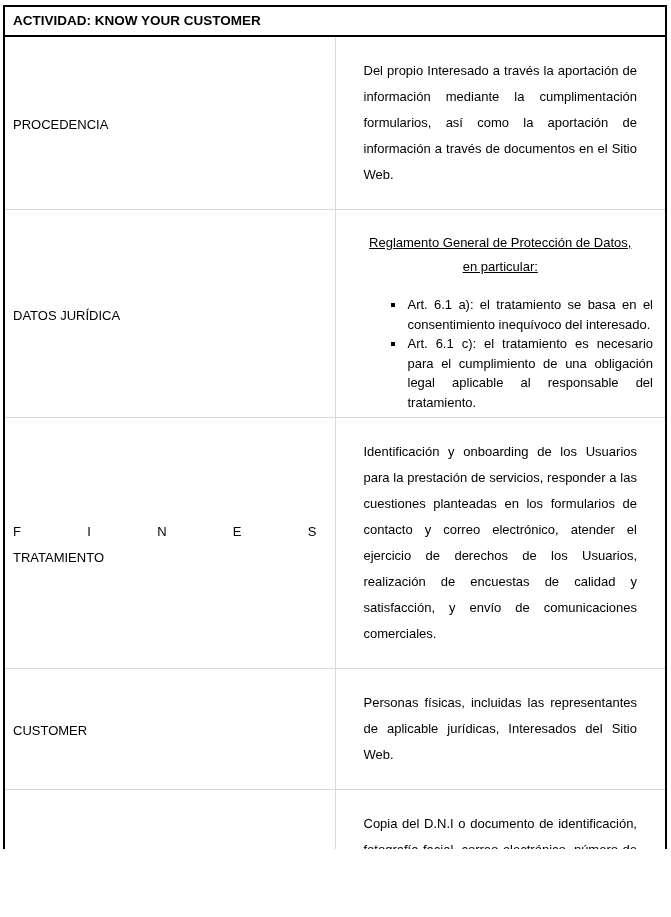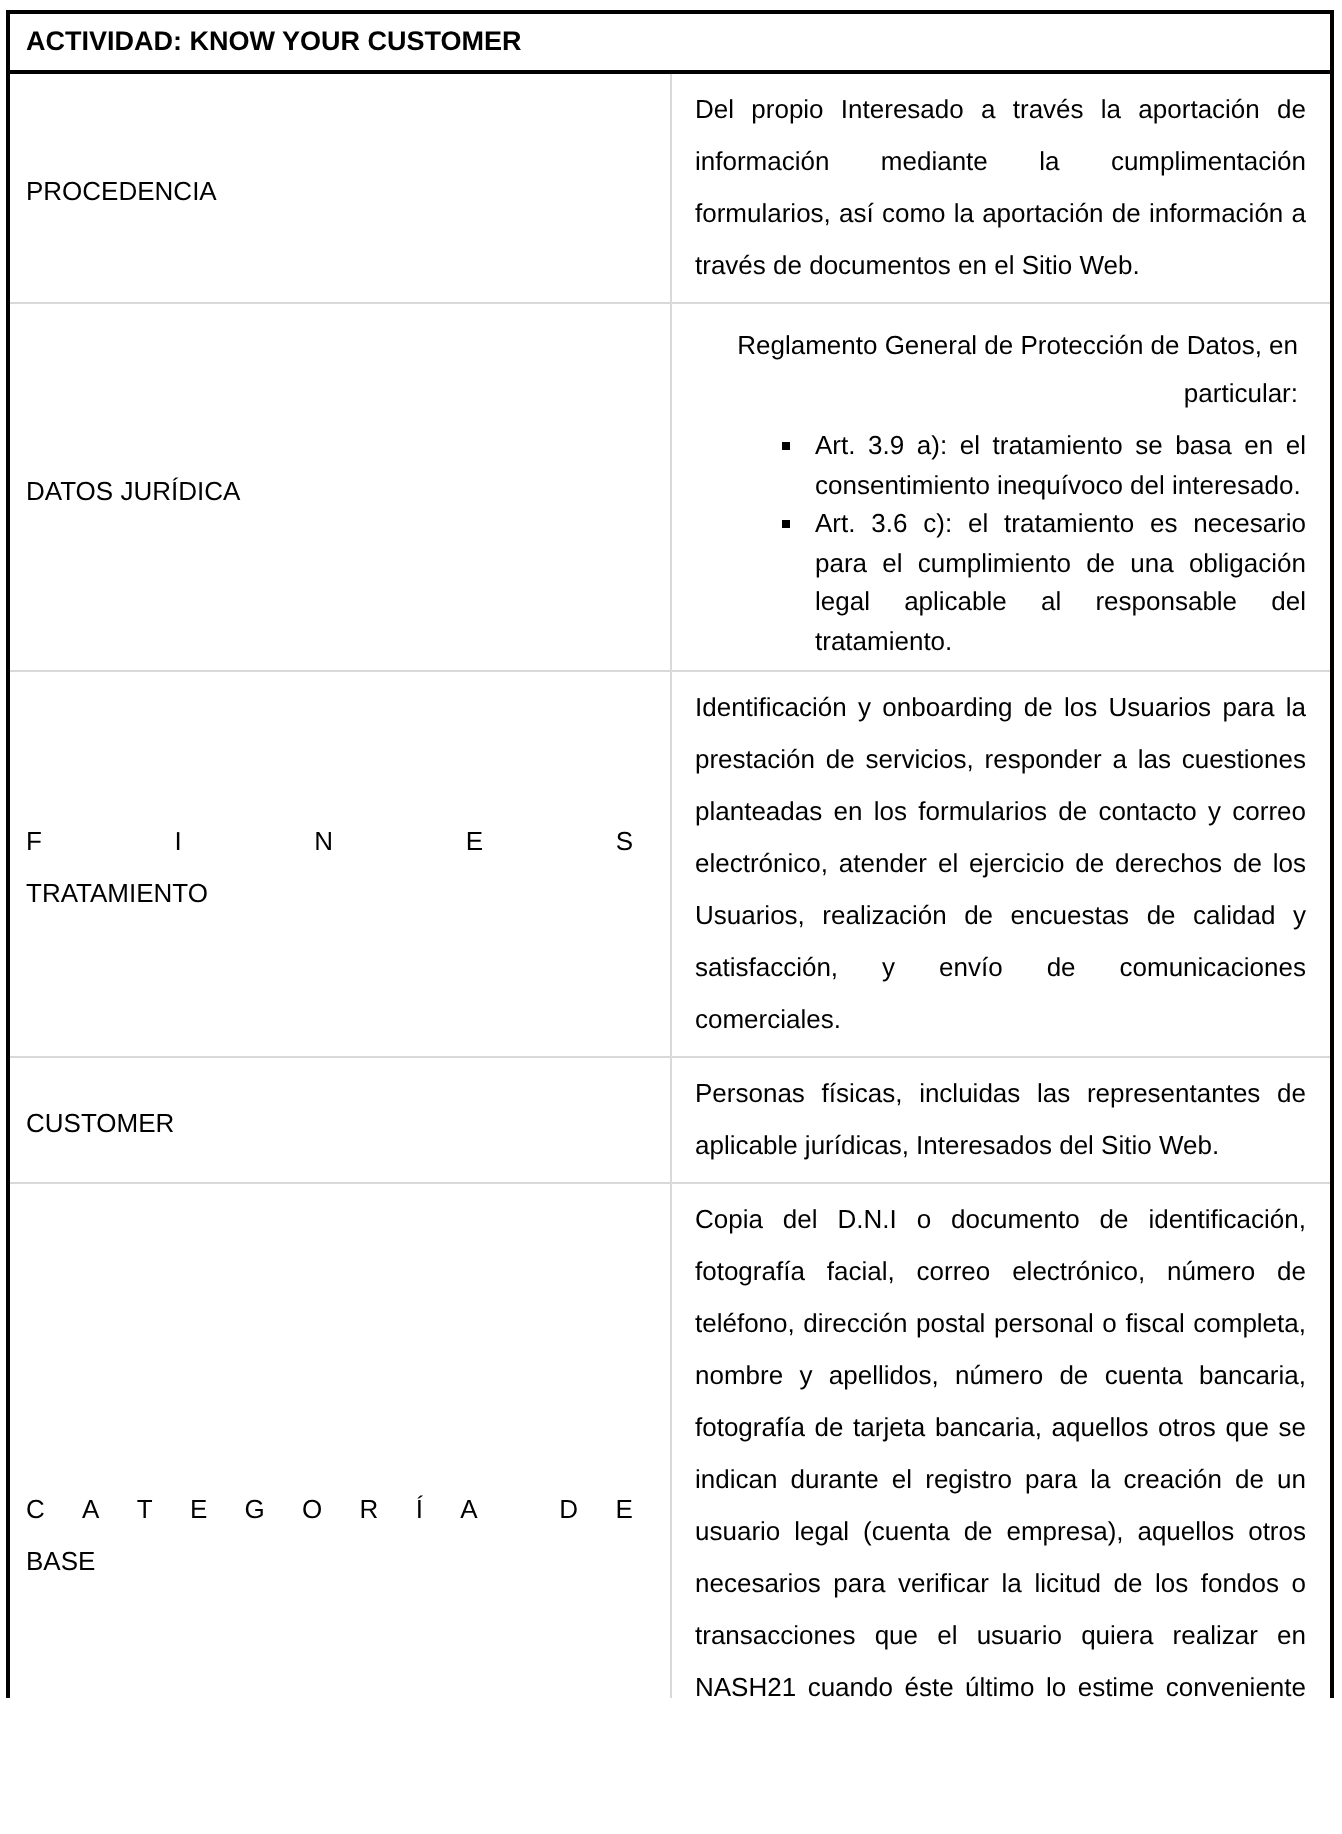--- a/index.html
+++ b/index.html
@@ -53,28 +53,29 @@
     padding: 5px 12px;
     font-size: 13px;
   }
   .label-line { white-space: nowrap; }
   .label-line.spread {
     display: flex;
     justify-content: space-between;
     white-space: normal;
   }
   .para {
-    margin: 0;
+    margin: 16px;
     line-height: 26px;
   }
   .align-justify { text-align: justify; }
   .list-intro {
-    margin: 4px;
+    margin: 16px;
     line-height: 24px;
-    text-align: right;
+    text-align: center;
+    text-decoration: underline;
   }
   ul.bullet-list {
     margin: 2px 0 0 0;
     padding-left: 58px;
     list-style-type: square;
   }
   ul.bullet-list li {
     line-height: 19.5px;
     text-align: justify;
     padding-left: 2px;
@@ -99,22 +100,22 @@
           </td>
   </tr>
 
   <tr>
     <td class="label-cell">
             <div class="label-line">DATOS JURÍDICA</div>
           </td>
     <td class="content-cell">
             <p class="list-intro">Reglamento General de Protección de Datos, en particular:</p>
             <ul class="bullet-list">
-              <li>Art. 3.9 a): el tratamiento se basa en el consentimiento inequívoco del interesado.</li>
-              <li>Art. 3.6 c): el tratamiento es necesario para el cumplimiento de una obligación legal aplicable al responsable del tratamiento.</li>
+              <li>Art. 6.1 a): el tratamiento se basa en el consentimiento inequívoco del interesado.</li>
+              <li>Art. 6.1 c): el tratamiento es necesario para el cumplimiento de una obligación legal aplicable al responsable del tratamiento.</li>
             </ul>
           </td>
   </tr>
 
   <tr>
     <td class="label-cell">
             <div class="label-line spread">
               <span>F</span>
               <span>I</span>
               <span>N</span>

